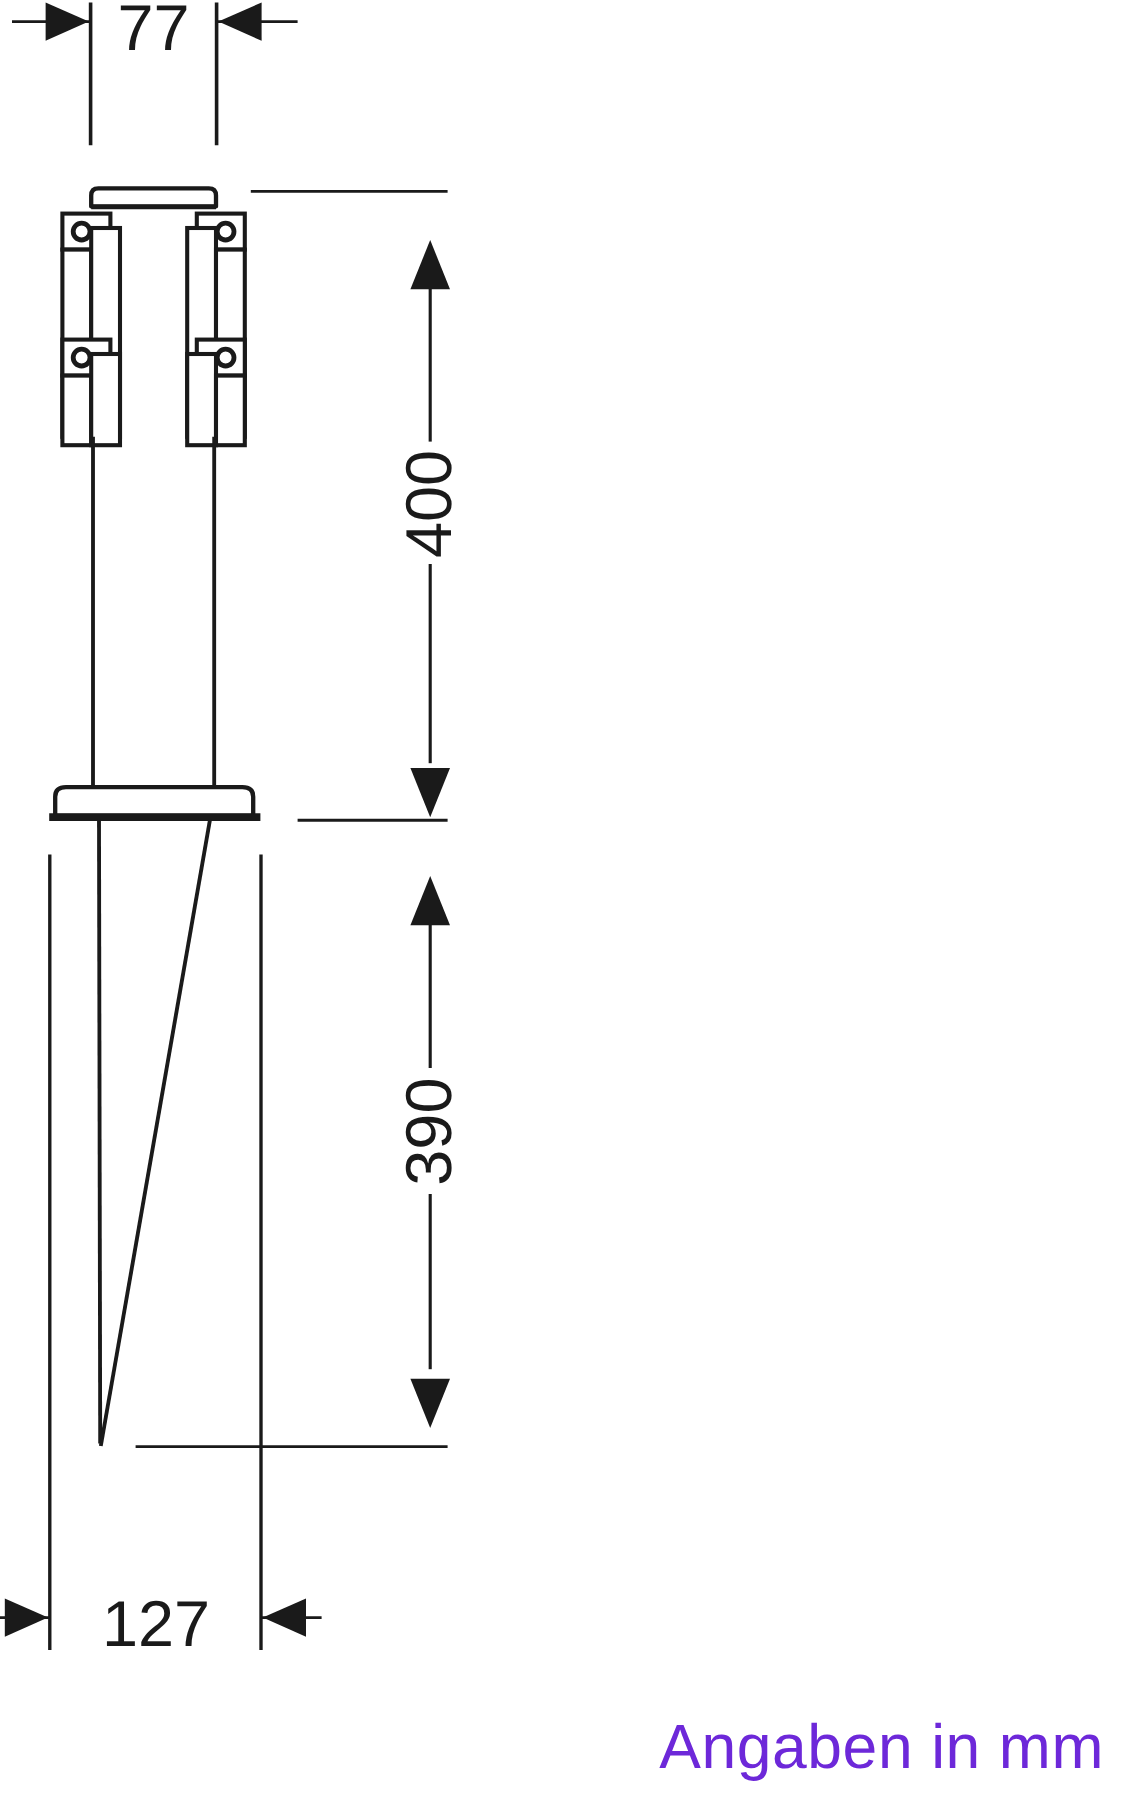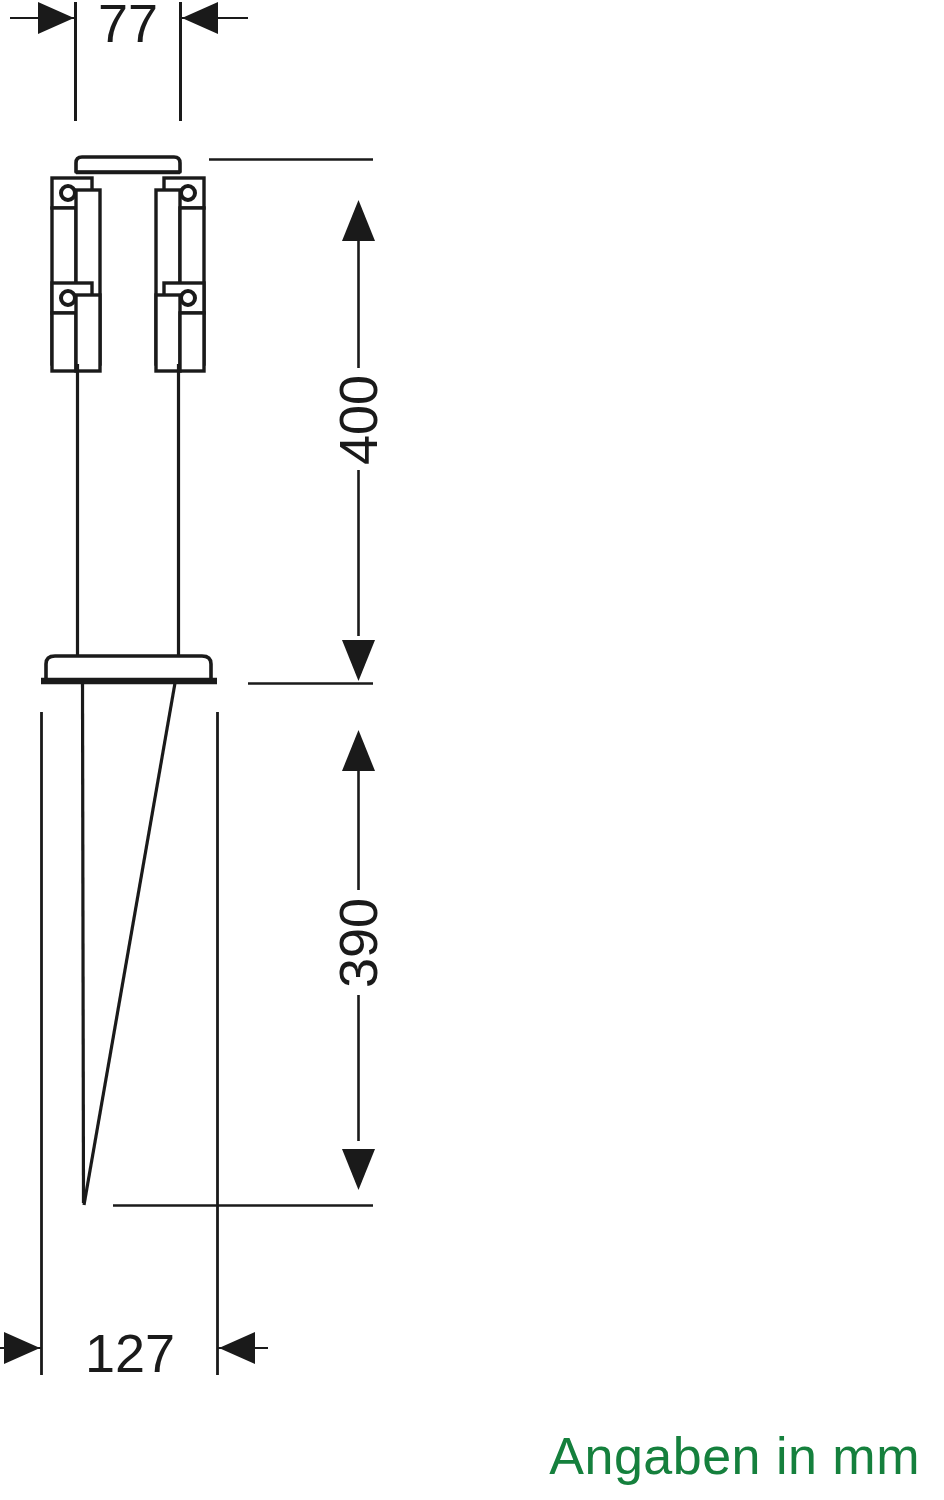--- a/index.html
+++ b/index.html
@@ -10,21 +10,21 @@
     overflow:hidden;
   }
   #sheet{position:relative;width:944px;height:1500px;background:#fff;border-radius:27px;}
   #drawing{position:absolute;left:0;top:0;width:944px;height:1500px;}
   .note{
     position:absolute;
     right:24px;
     bottom:14px;
     font-size:52px;
     letter-spacing:0.5px;
-    color:#15803d;
+    color:#6d28d9;
     white-space:nowrap;
     font-family:"Liberation Sans", sans-serif;
   }
 </style>
 </head>
 <body>
 
 <div id="sheet">
 
   <svg id="drawing" viewBox="0 0 944 1500" xmlns="http://www.w3.org/2000/svg">

